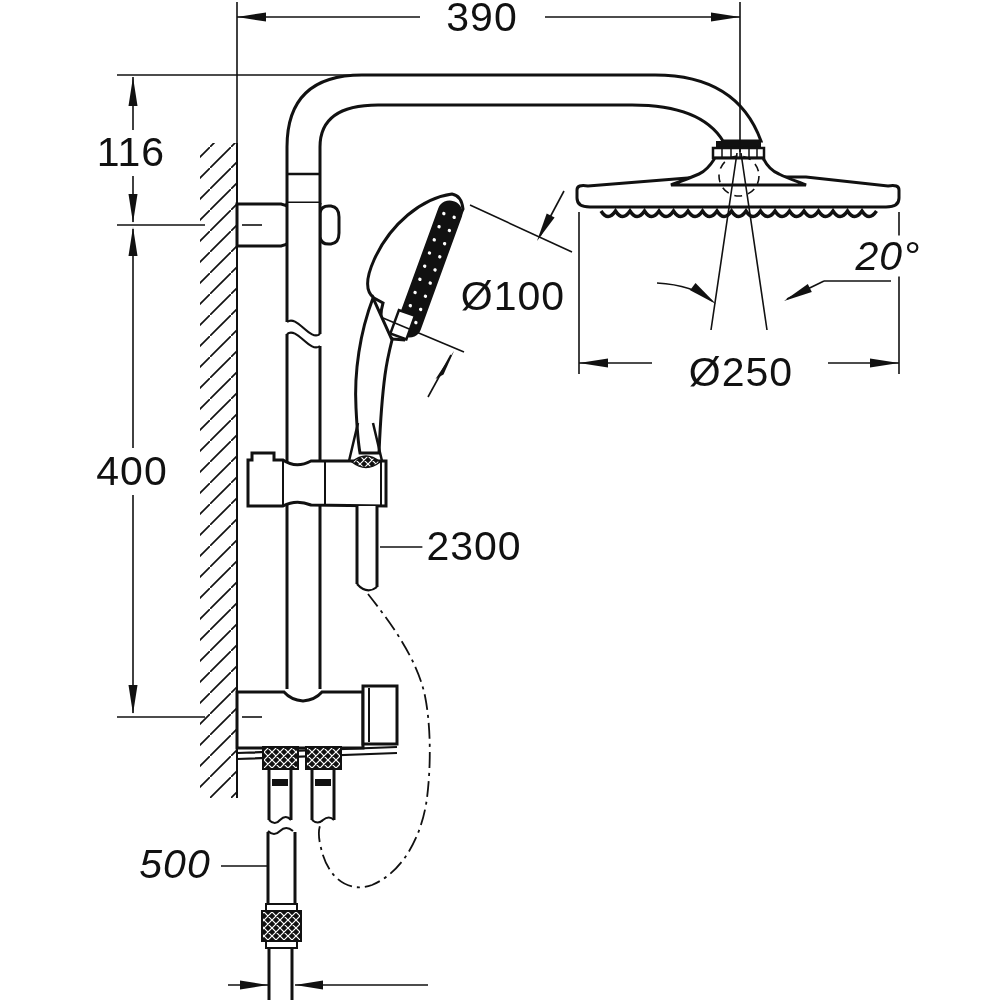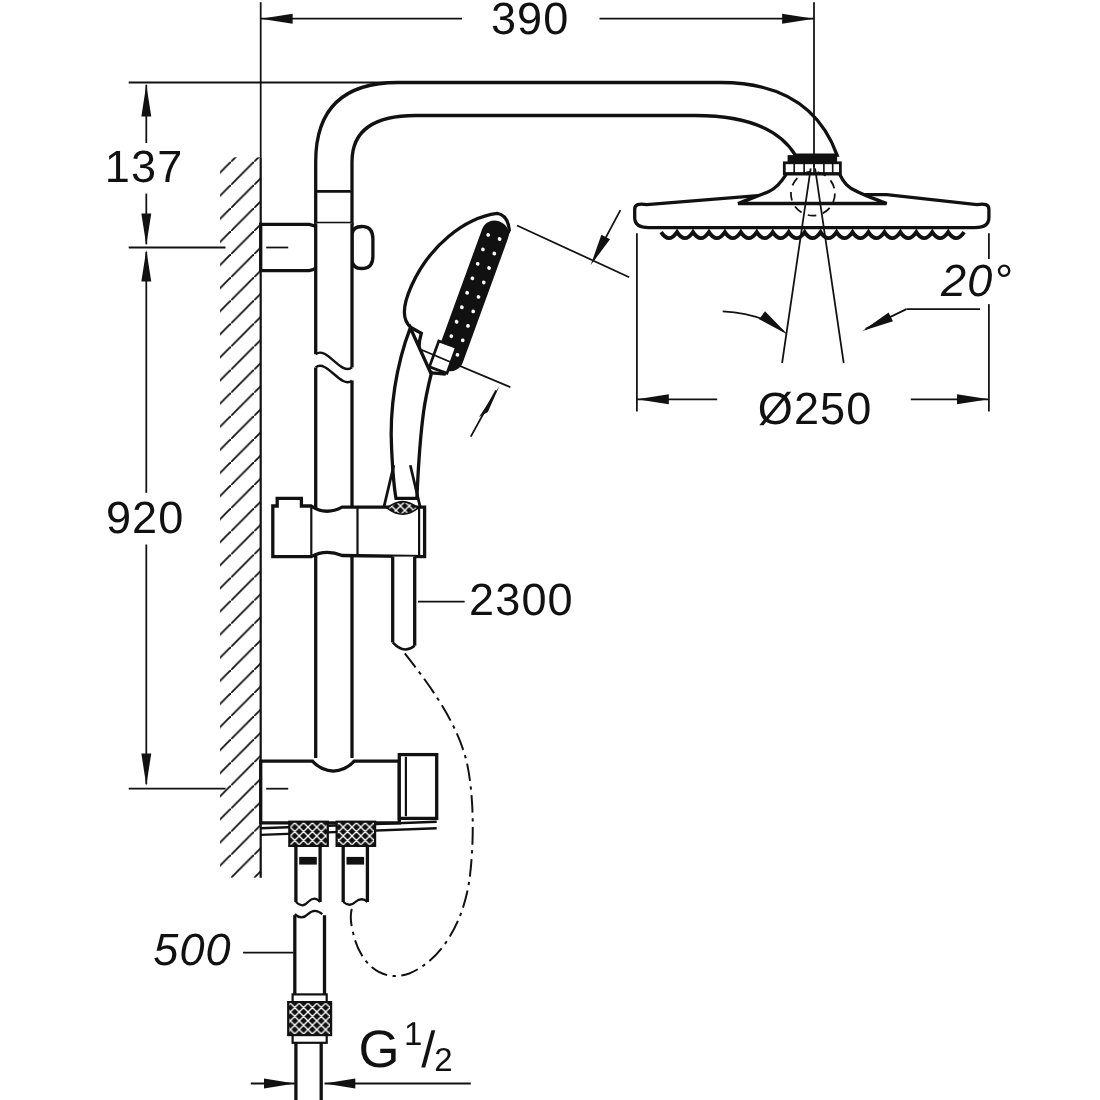--- a/index.html
+++ b/index.html
@@ -186,24 +186,22 @@
     <line x1="221" y1="866" x2="267" y2="866" fill="none"></line>
 
     <line x1="228" y1="985" x2="268" y2="985" fill="none"></line>
     <line x1="295" y1="985" x2="428" y2="985" fill="none"></line>
     <polygon points="268,985 240,980.5 240,989.5" stroke="none"></polygon>
     <polygon points="295,985 323,980.5 323,989.5" stroke="none"></polygon>
   </g>
 </svg>
 
 <div class="label" style="left:482px;top:17px;">390</div>
-<div class="label" style="left:131px;top:152px;">137</div>
-<div class="label" style="left:132px;top:471px;">920</div>
+<div class="label" style="left:131px;top:152px;">116</div>
+<div class="label" style="left:132px;top:471px;">400</div>
+<div class="label" style="left:513px;top:296px;">Ø100</div>
 <div class="label" style="left:888px;top:256px;font-style:italic;">20°</div>
 <div class="label" style="left:741px;top:372px;">Ø250</div>
 <div class="label" style="left:474px;top:546px;">2300</div>
 <div class="label" style="left:175px;top:864px;font-style:italic;">500</div>
 
-<div class="glabel">
-  <span class="gletter">G</span><span class="fr-num">1</span><span class="fr-slash">/</span><span class="fr-den">2</span>
+
 </div>
 
-</div>
-
 </body></html>

